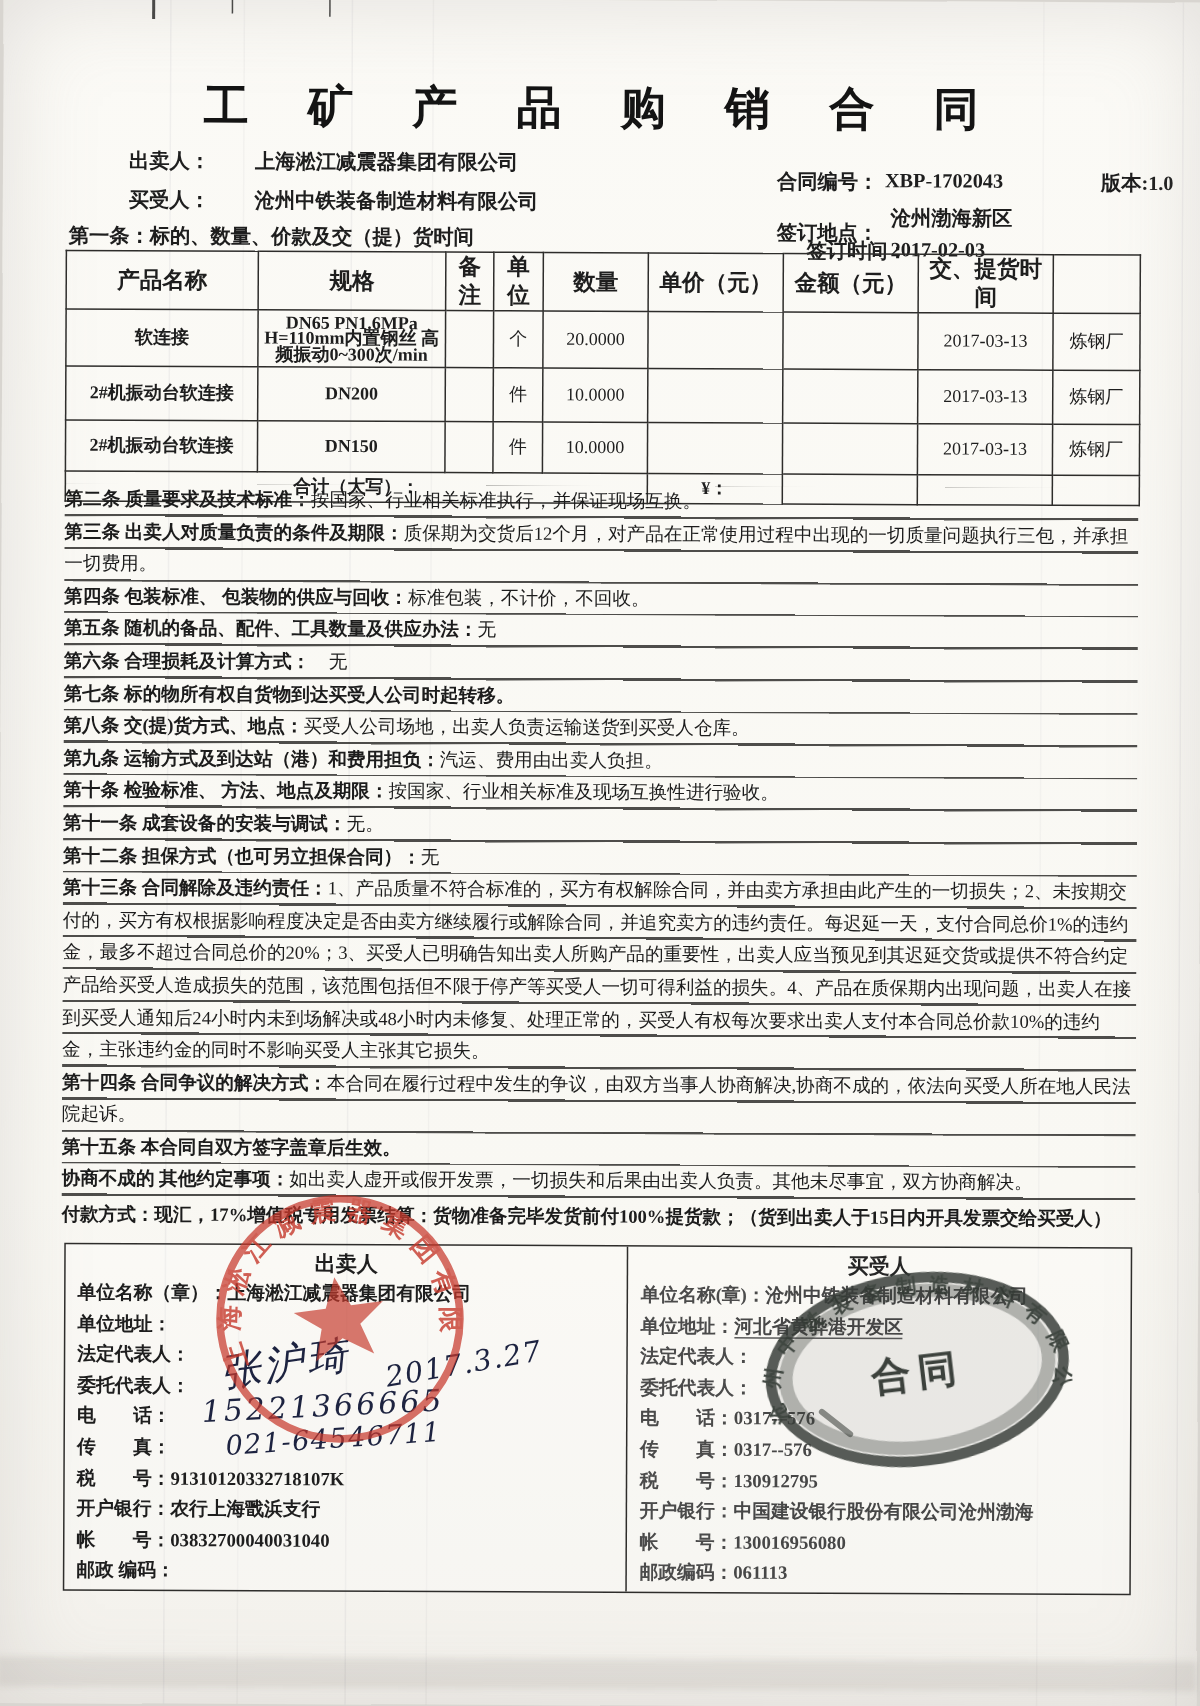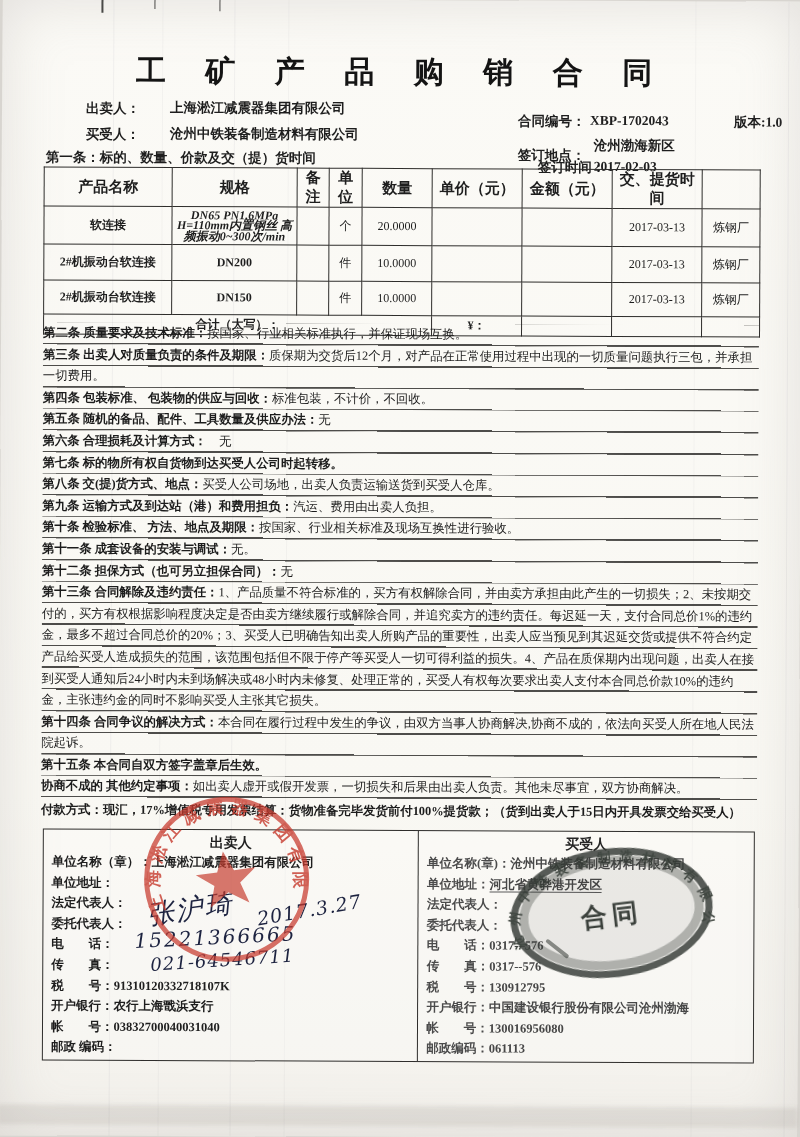--- a/index.html
+++ b/index.html
@@ -13,21 +13,21 @@
   .title{left:0;top:52px;width:800px;text-align:center;font-size:30px;font-weight:bold;
          letter-spacing:16px;color:#141414;}
   .hlabel{font-weight:bold;font-size:13.5px;}
   .hval{font-size:13.5px;font-weight:bold;}
   .clause1{font-weight:bold;font-size:13.5px;}
   
   table.items{border-collapse:collapse;table-layout:fixed;width:716px;}
   table.items td,table.items th{border:1.4px solid #2e2d2b;padding:0 2px;overflow:hidden;
         font-size:12px;text-align:center;vertical-align:middle;}
   table.items th{font-size:15px;font-weight:bold;height:22px;}
-  td.spec-small{font-size:9px;line-height:10.5px;font-weight:bold;font-style:italic;}
+  td.spec-small{font-size:9px;line-height:10.5px;font-weight:bold;}
   td.pname{font-weight:bold;font-size:12.5px;}
   td.total-label{text-align:left;font-weight:bold;padding-left:6px;}
   td.yen{text-align:right;font-weight:bold;padding-right:2px;}
   
   .clauses{left:42px;top:324px;width:716px;height:506px;overflow:hidden;
            font-size:12.4px;line-height:21.6px;color:#1c1c1c;}
   .clause{background-image:repeating-linear-gradient(to bottom,
             rgba(0,0,0,0) 0px,rgba(0,0,0,0) 20.1px,rgba(35,34,32,.8) 20.1px,rgba(35,34,32,.8) 21.6px);}
   .clause b{font-weight:bold;}
   .payment{margin-top:2px;}

